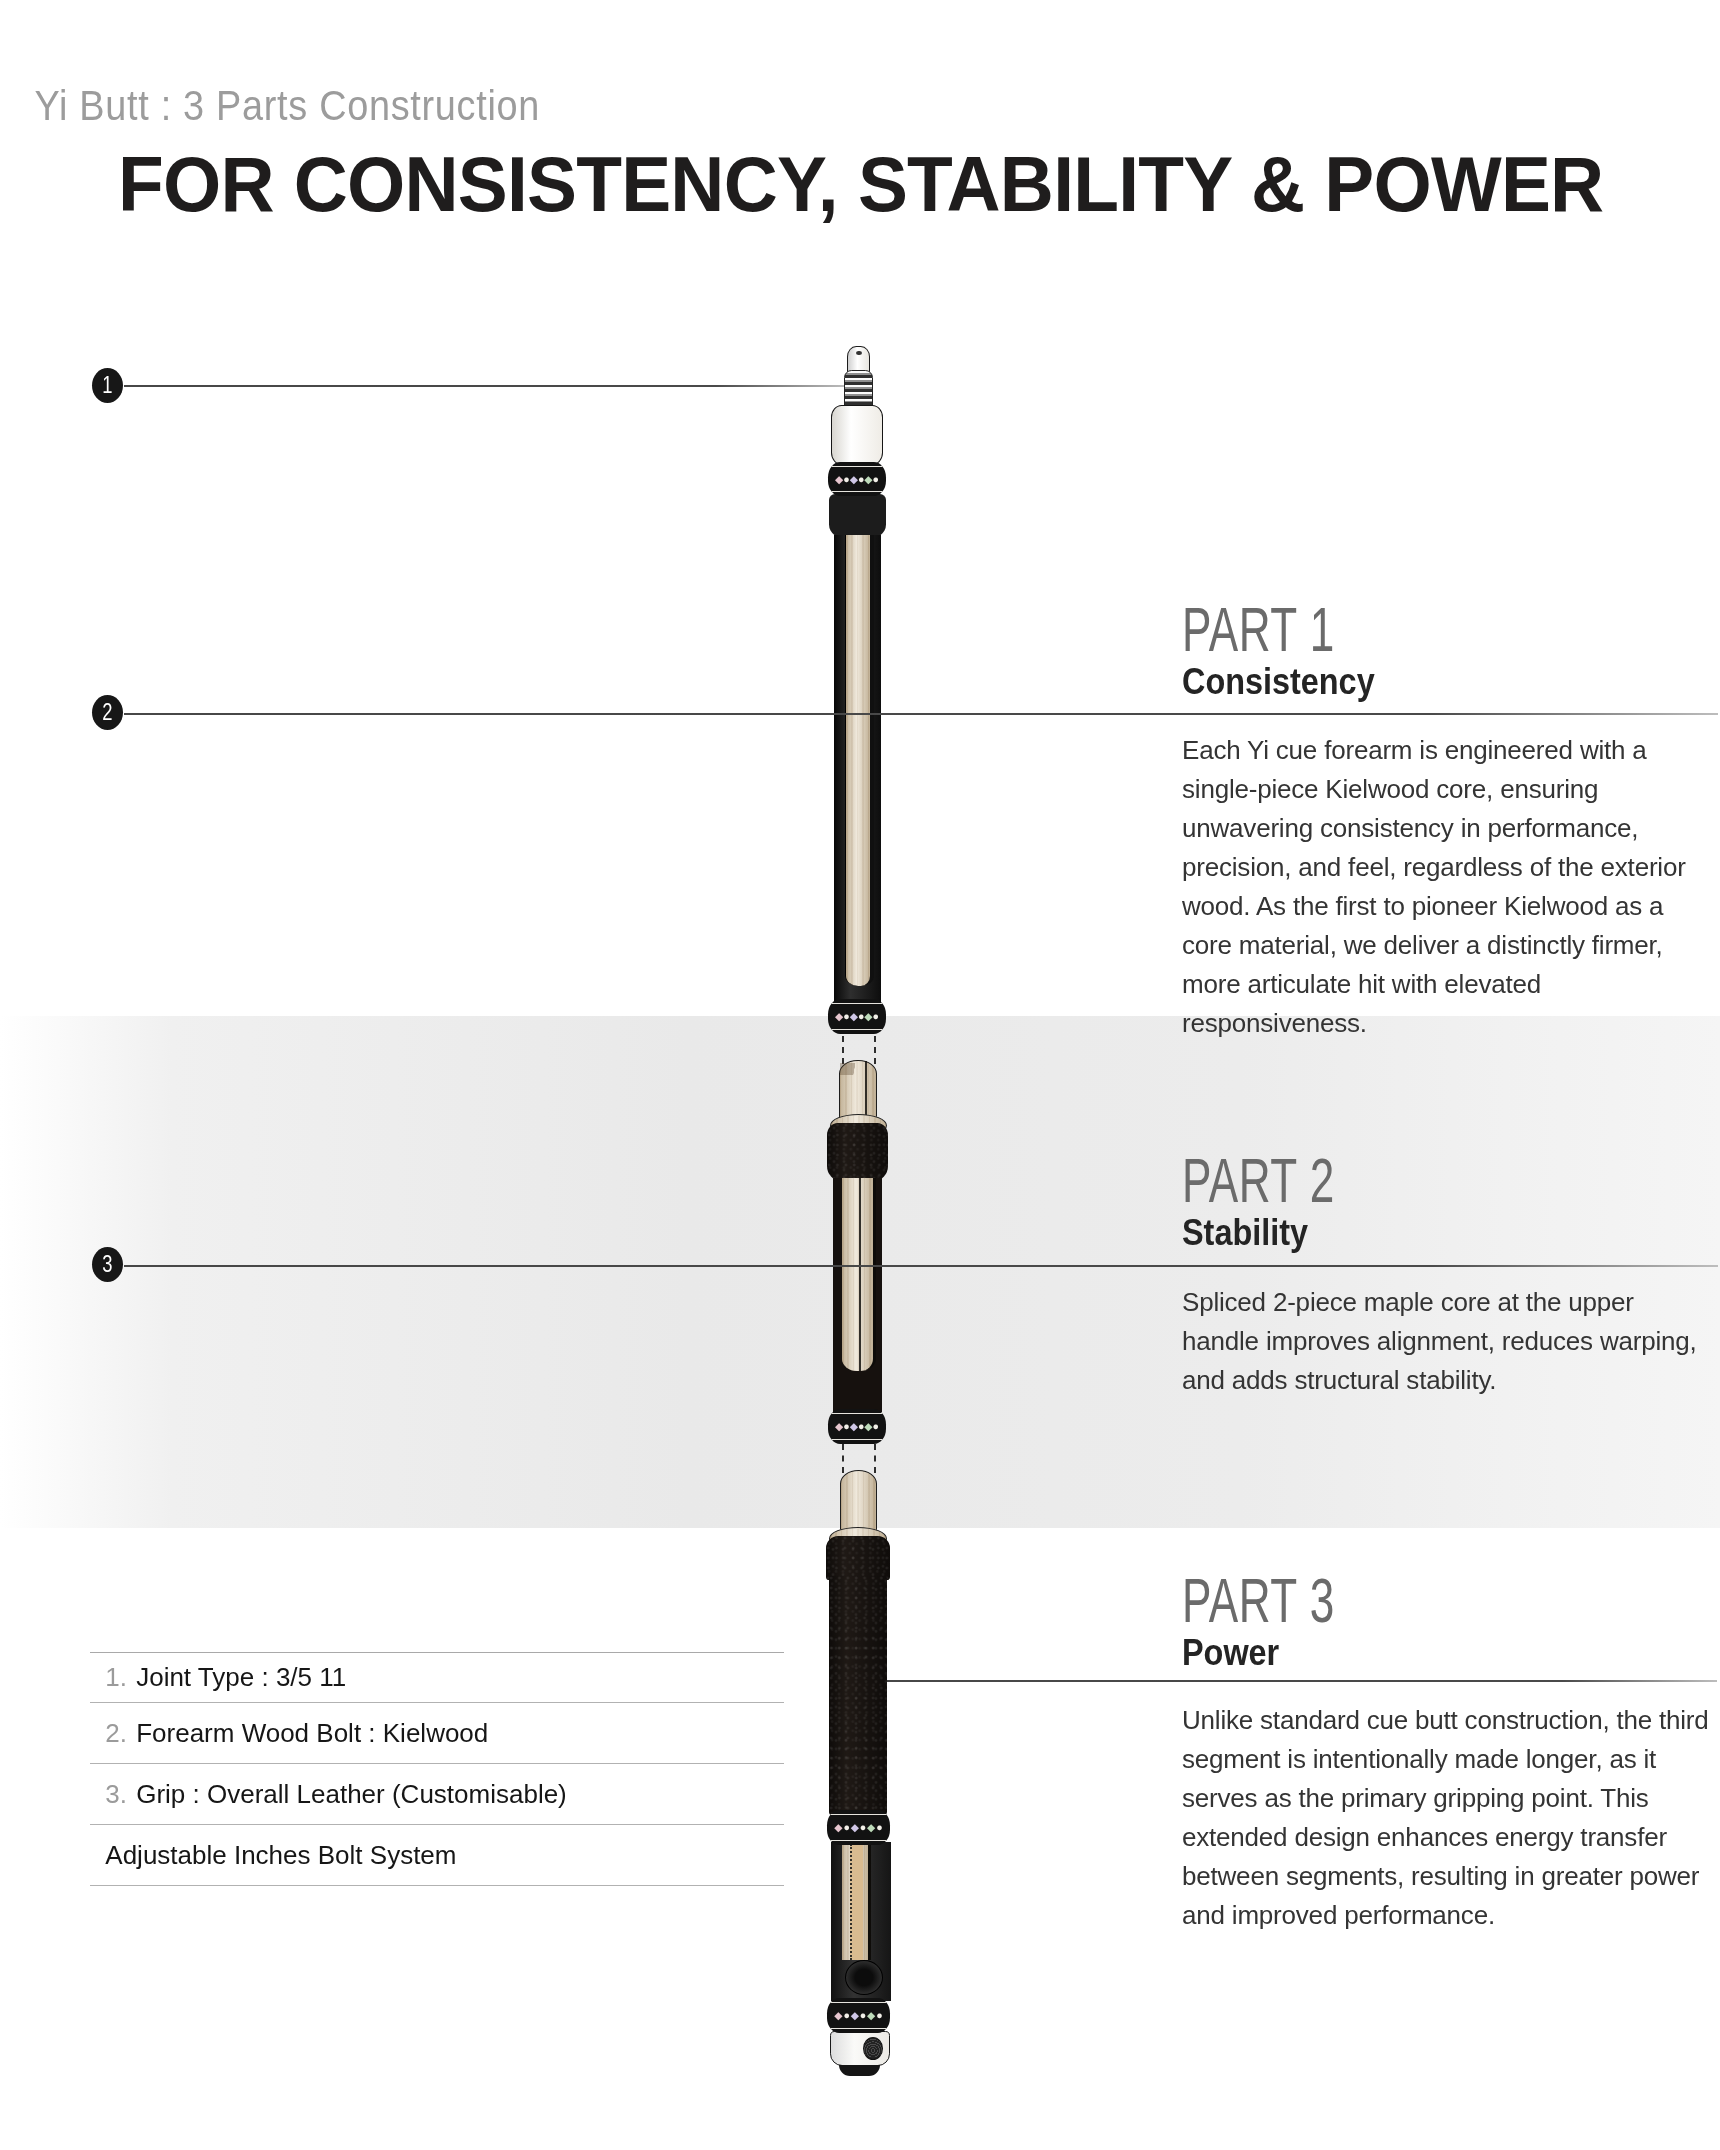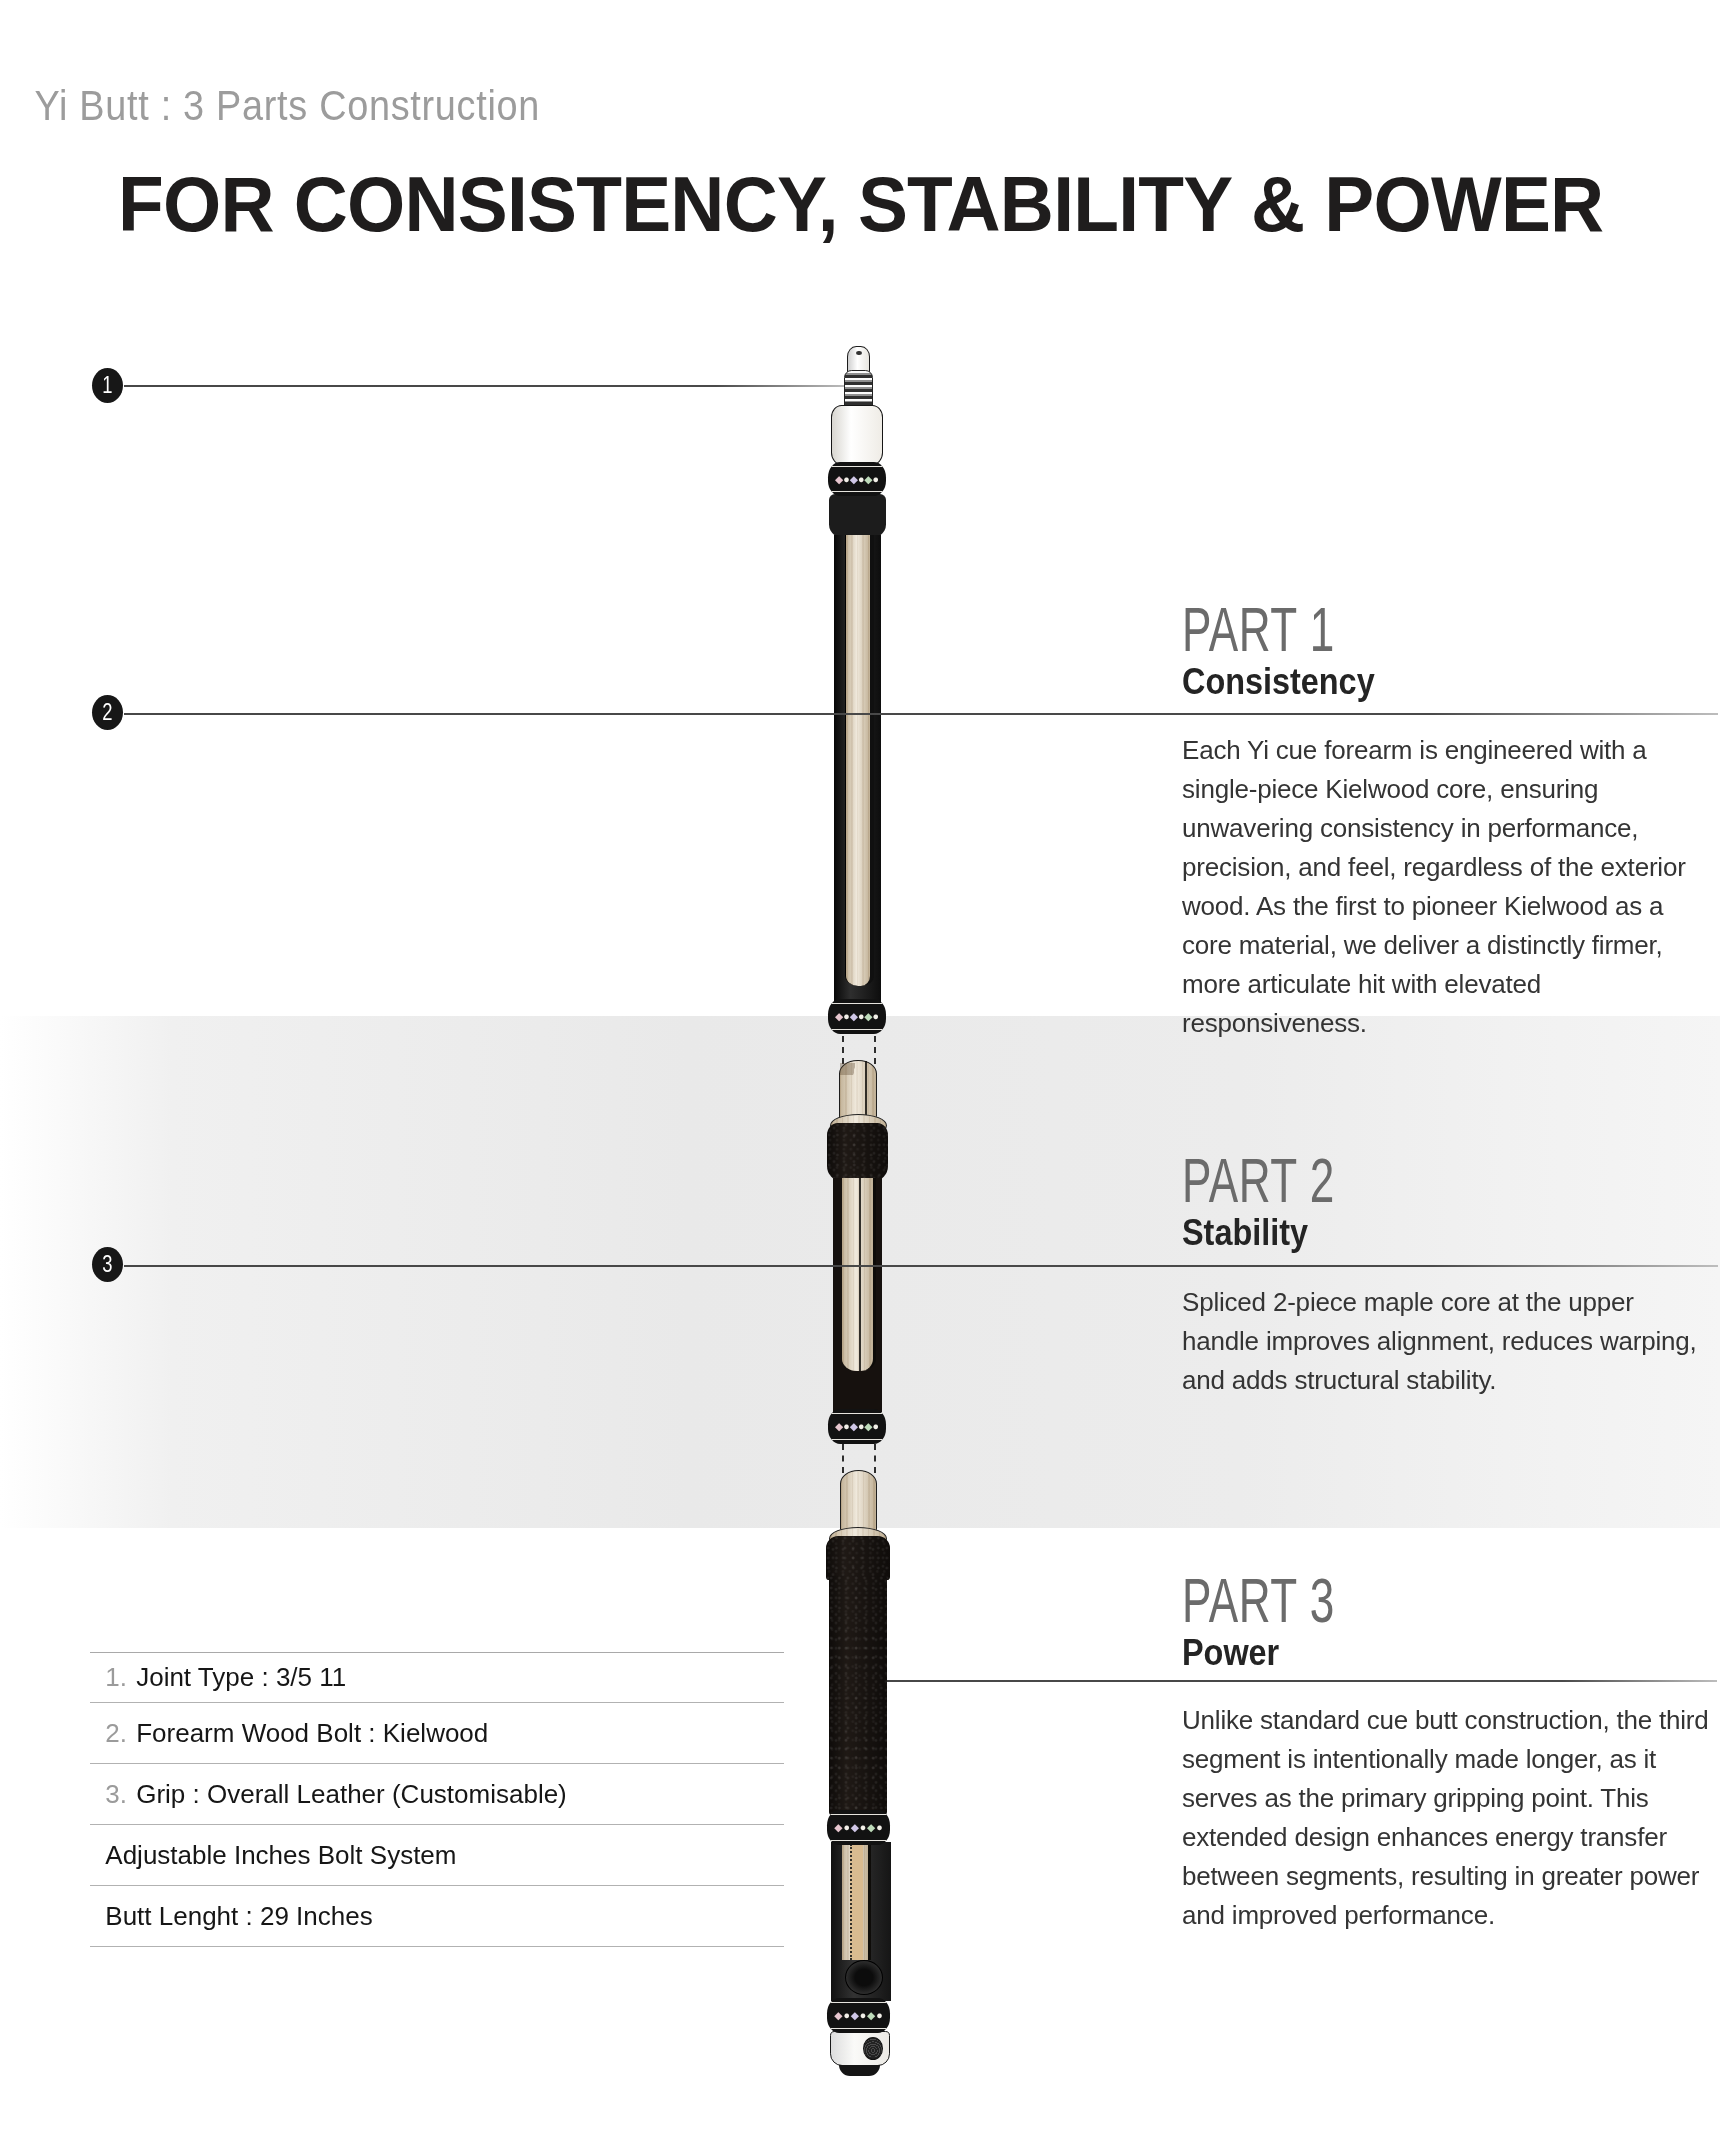--- a/index.html
+++ b/index.html
@@ -4,21 +4,21 @@
 <style>
   html,body{margin:0;padding:0;background:#ffffff;}
   .page{position:relative;width:1721px;height:2151px;background:#ffffff;overflow:hidden;
         font-family:"Liberation Sans",sans-serif;}
 
   
   .subtitle{position:absolute;top:81px;left:0;width:100%;
             font-size:43px;color:#9c9c9c;letter-spacing:0.8px;}
   .subtitle .cond{display:inline-block;transform:scaleX(.88);}
   .main-title{position:absolute;top:139px;left:0;width:100%;text-align:center;
-              font-size:78px;font-weight:bold;color:#1f1d1d;letter-spacing:-0.8px;margin-top:20px;}
+              font-size:78px;font-weight:bold;color:#1f1d1d;letter-spacing:-0.8px;}
   .main-title .cond{display:inline-block;transform:scaleX(.96);}
 
   
   .band{position:absolute;left:0;top:1016px;width:1721px;height:512px;
         background:linear-gradient(90deg,#ffffff 0%,#f0f0f0 10%,#e9e9e9 40%,#ececec 72%,#f5f5f5 100%);}
 
   
   .callout-line{position:absolute;height:1.5px;background:linear-gradient(90deg,#474747 0%,#4a4a4a 82%,#bdbdbd 100%);}
   .callout-circle{position:absolute;width:31px;height:35px;border-radius:50%;background:#171717;
                   display:flex;align-items:center;justify-content:center;z-index:9;}
@@ -214,19 +214,16 @@
       <span class="spec-num">2.</span>
       <span>Forearm Wood Bolt : Kielwood</span>
     </div>
     <div class="spec-row">
       <span class="spec-num">3.</span>
       <span>Grip : Overall Leather (Customisable)</span>
     </div>
     <div class="spec-row">
       <span>Adjustable Inches Bolt System</span>
     </div>
-    <div class="spec-row">
-      <span>Butt Lenght : 29 Inches</span>
-    </div>
   </div>
 
 </div>
 
 
 </body></html>

